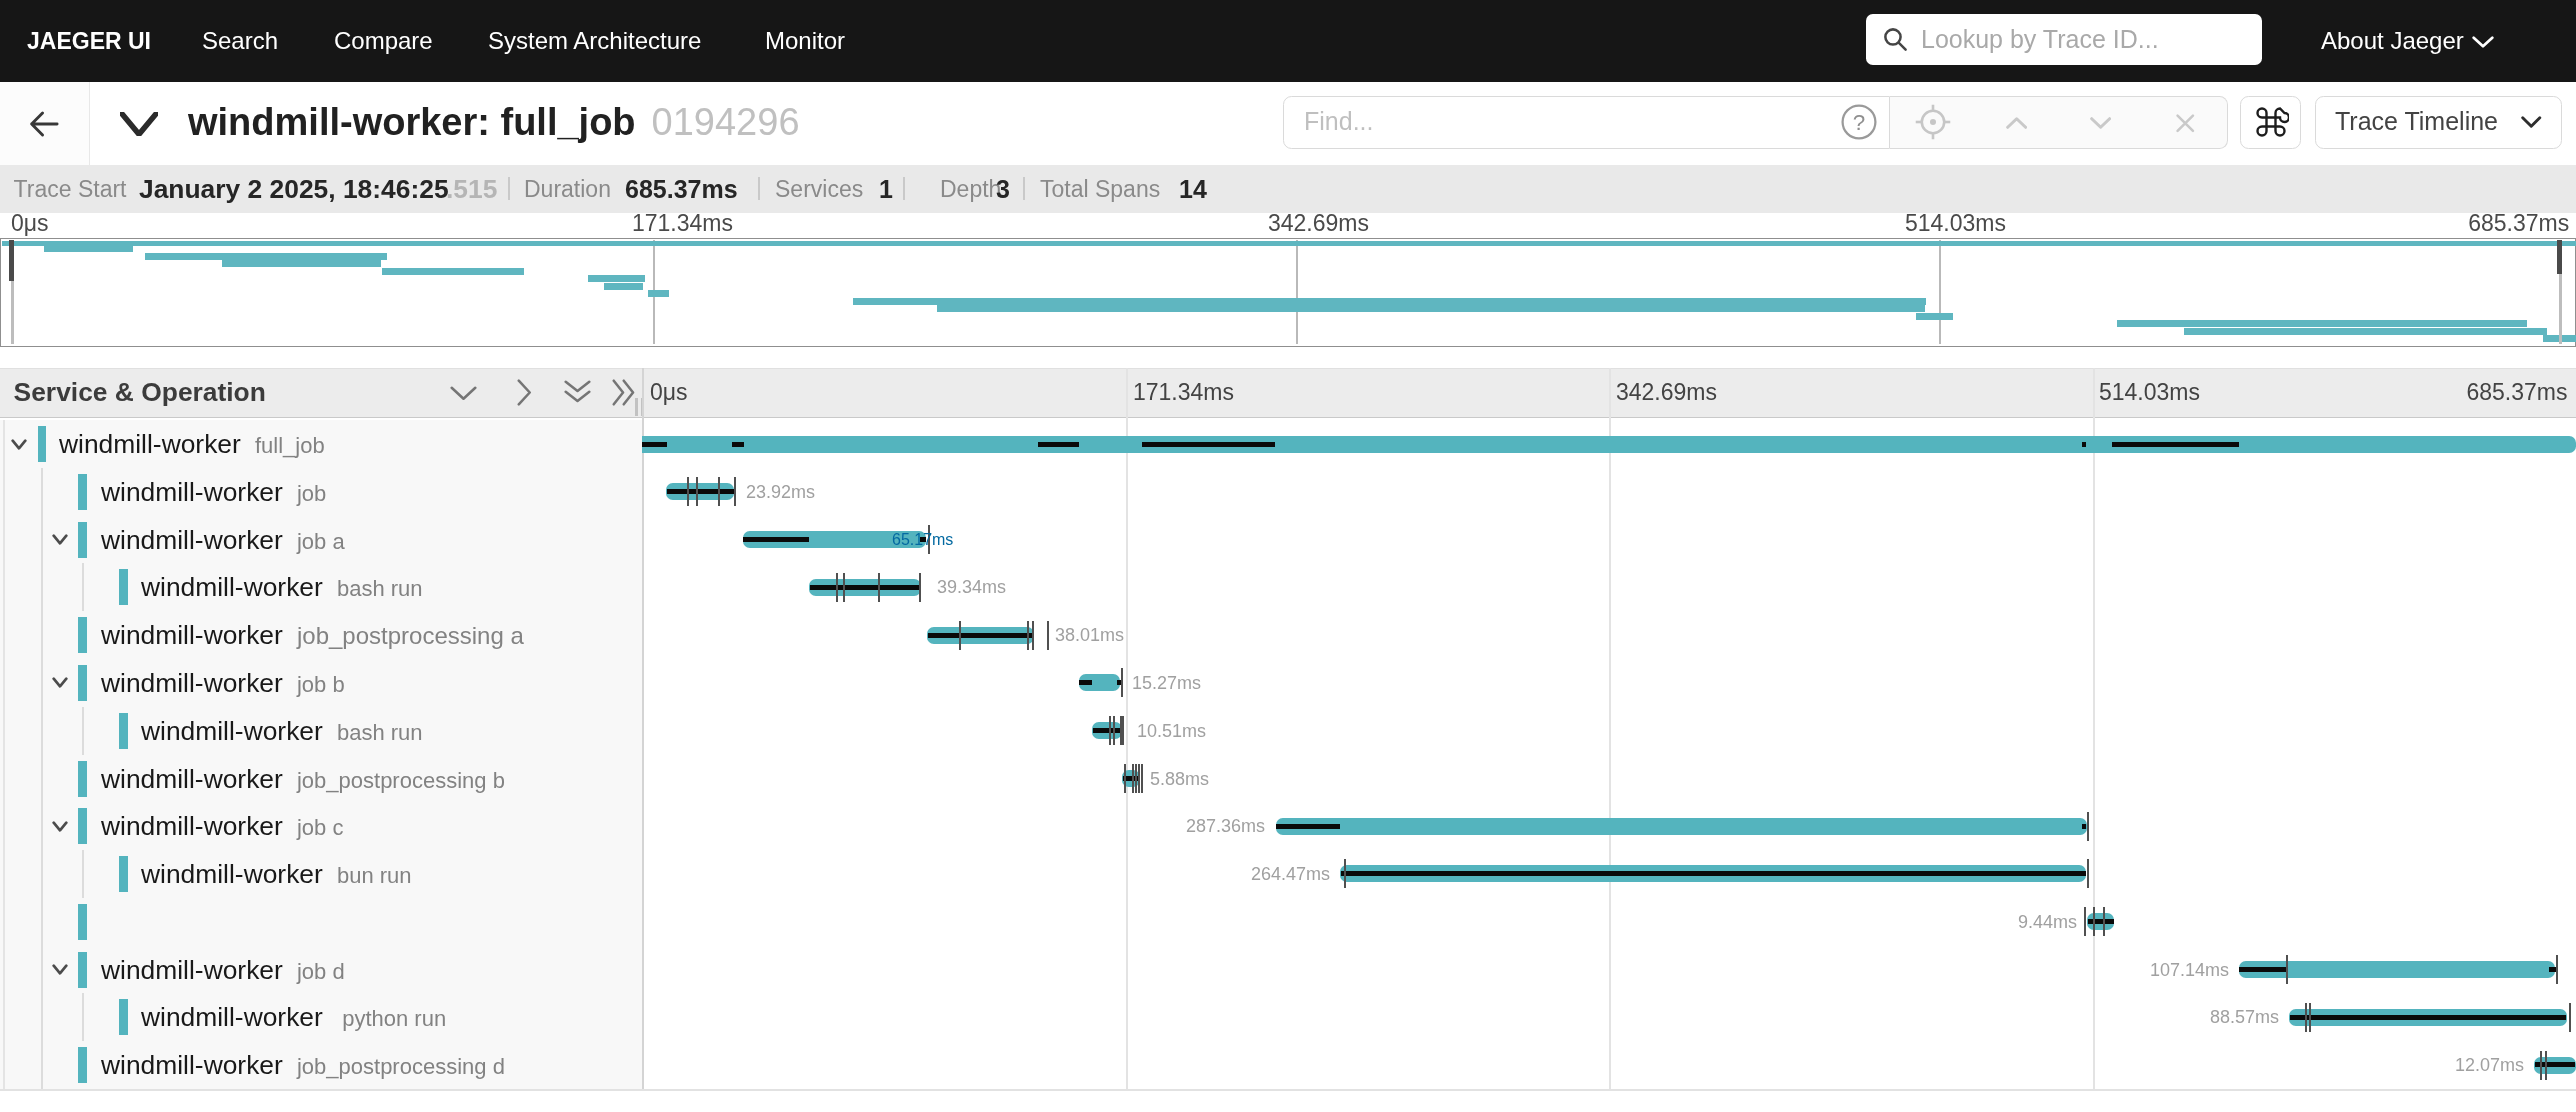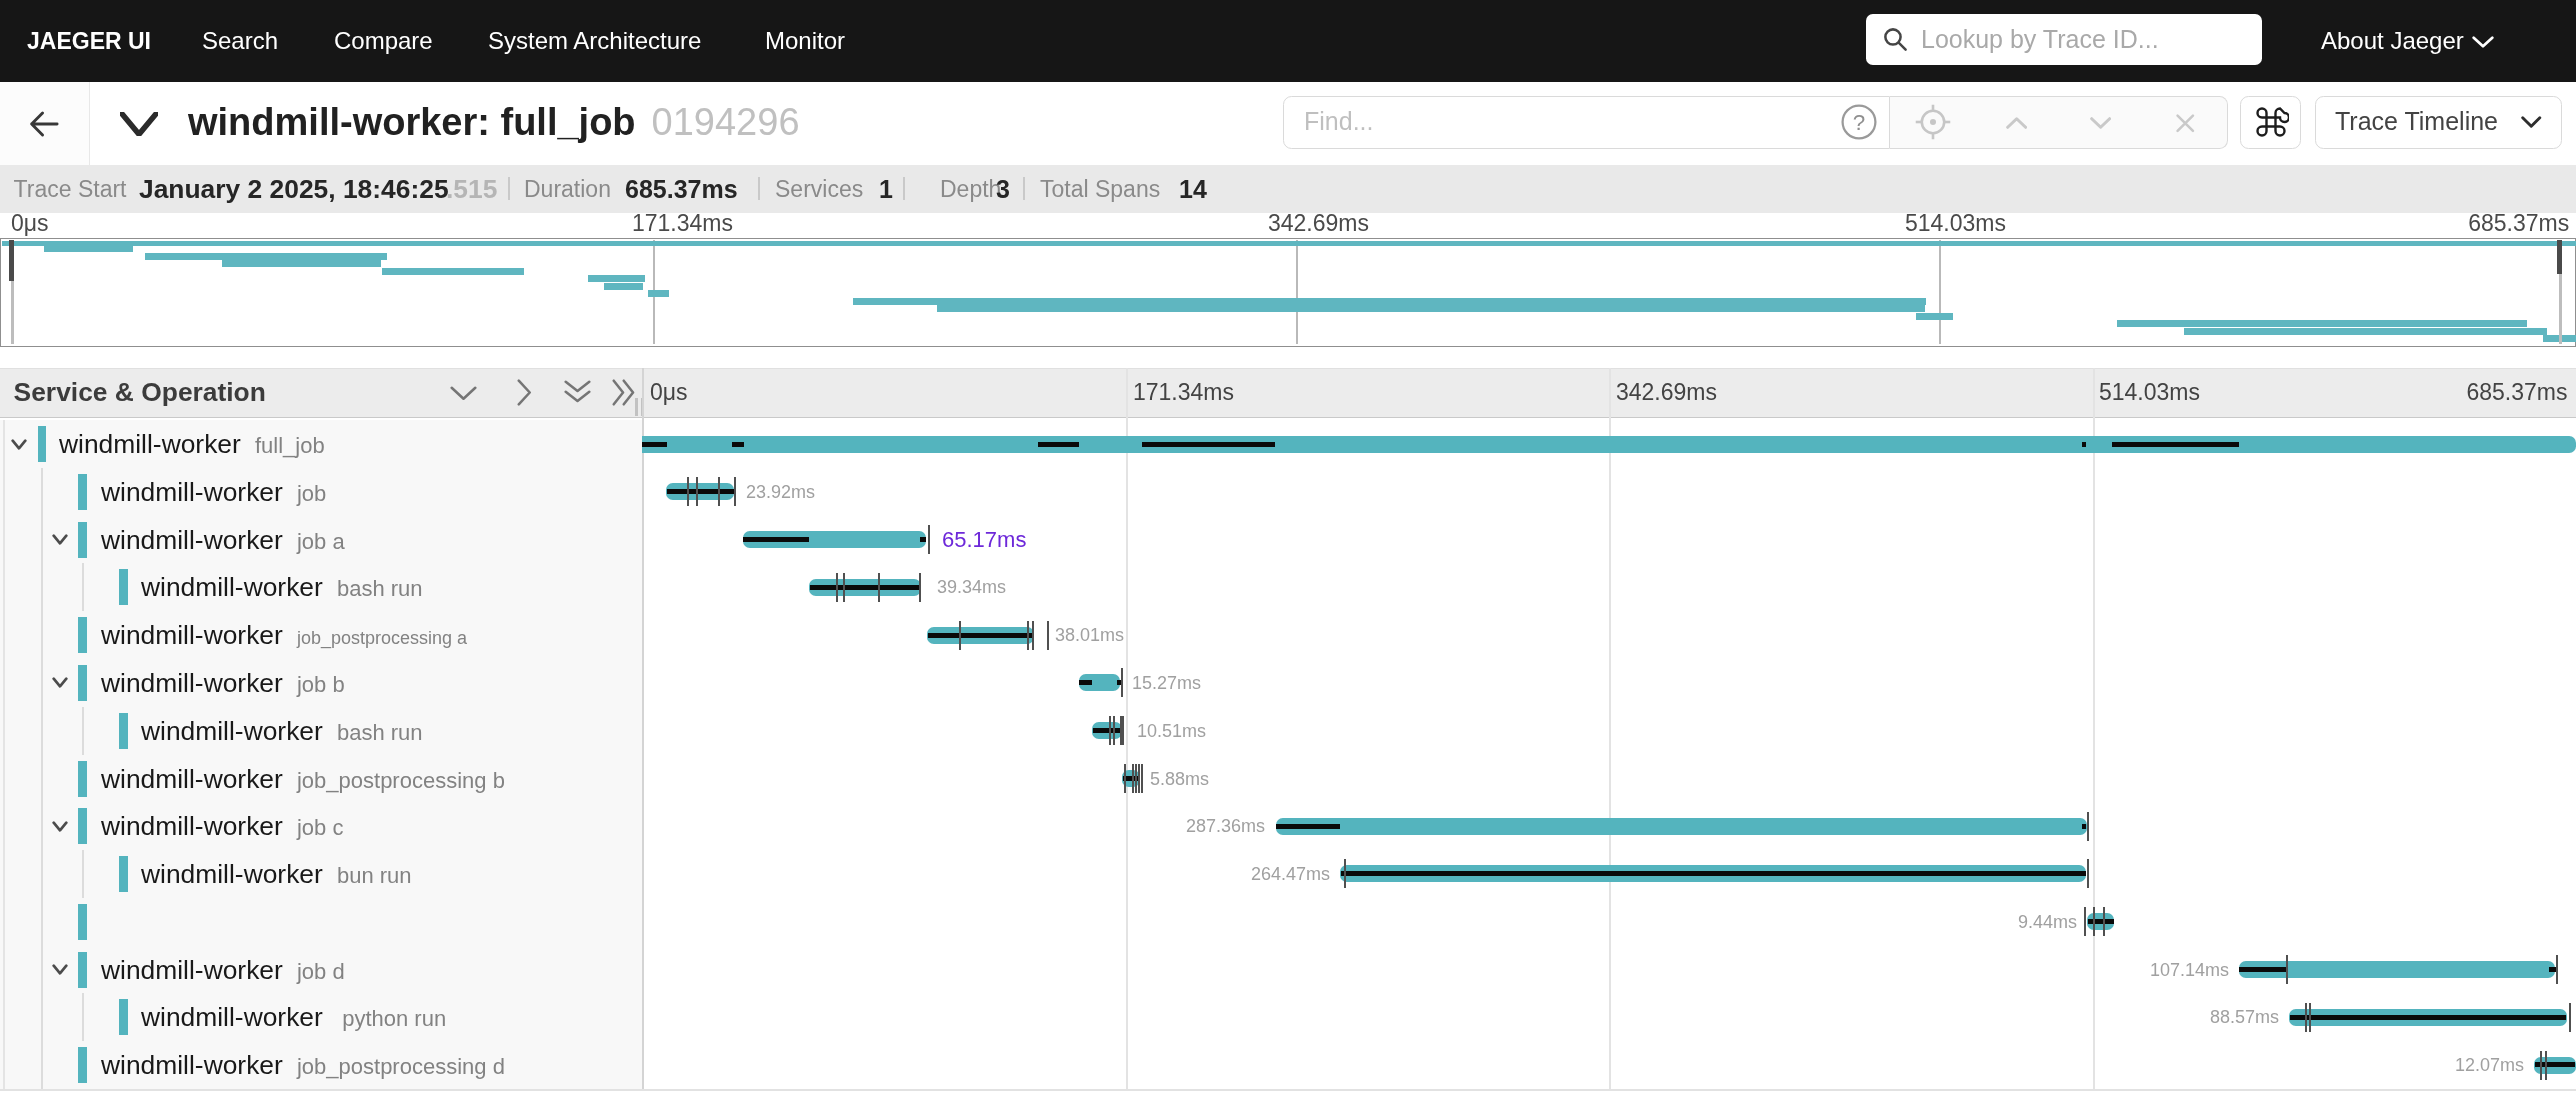--- a/index.html
+++ b/index.html
@@ -171,35 +171,35 @@
 <div class="abs" style="left:41px;top:516px;width:2.1px;height:48px;background:#dcdcdc"></div>
 <svg style="position:absolute;left:52px;top:534px" width="16" height="11" viewBox="0 0 19 13">
       <path d="M2 2 L9.5 11 L17 2" fill="none" stroke="#4c4c4c" stroke-width="3.2" stroke-linecap="round" stroke-linejoin="round"></path>
     </svg>
 <div class="abs" style="left:78px;top:522px;width:8.5px;height:36px;background:#54b4be"></div>
 <div class="txt" style="left:101px;top:516px;height:48px;line-height:48px;font-size:26.4px;color:#191919">windmill-worker <span style="font-size:22px;color:#828282;margin-left:6.8px">job a</span></div>
 <div class="abs" style="left:743px;top:531px;width:183px;height:17px;background:#54b4be;border-radius:6.8px"></div>
 <div class="abs" style="left:743px;top:537px;width:66px;height:5.1px;background:#0a0a0a"></div>
 <div class="abs" style="left:920px;top:537px;width:6.4px;height:5.1px;background:#0a0a0a"></div>
 <div class="abs" style="left:928px;top:525px;width:1.9px;height:29px;background:#505050"></div>
-<div class="txt" style="left:942px;top:516px;height:48px;line-height:48px;font-size:22px;color:#6d28d9">65.17ms</div>
+<div class="txt" style="left:892px;top:516px;height:48px;line-height:48px;font-size:16px;color:#0369a1">65.17ms</div>
 <div class="abs" style="left:41px;top:563px;width:2.1px;height:48px;background:#dcdcdc"></div>
 <div class="abs" style="left:82px;top:563px;width:2.1px;height:48px;background:#dcdcdc"></div>
 <div class="abs" style="left:119px;top:569px;width:8.5px;height:36px;background:#54b4be"></div>
 <div class="txt" style="left:141px;top:563px;height:48px;line-height:48px;font-size:26.4px;color:#191919">windmill-worker <span style="font-size:22px;color:#828282;margin-left:6.8px">bash run</span></div>
 <div class="abs" style="left:809px;top:579px;width:112px;height:17px;background:#54b4be;border-radius:6.8px"></div>
 <div class="abs" style="left:810px;top:585px;width:110px;height:5.1px;background:#0a0a0a"></div>
 <div class="abs" style="left:836px;top:573px;width:1.9px;height:29px;background:#505050"></div>
 <div class="abs" style="left:843px;top:573px;width:1.9px;height:29px;background:#505050"></div>
 <div class="abs" style="left:878px;top:573px;width:1.9px;height:29px;background:#505050"></div>
 <div class="abs" style="left:919px;top:573px;width:1.9px;height:29px;background:#505050"></div>
 <div class="txt" style="left:937px;top:563px;height:48px;line-height:48px;font-size:18px;color:#a0a0a0">39.34ms</div>
 <div class="abs" style="left:41px;top:611px;width:2.1px;height:48px;background:#dcdcdc"></div>
 <div class="abs" style="left:78px;top:617px;width:8.5px;height:36px;background:#54b4be"></div>
-<div class="txt" style="left:101px;top:611px;height:48px;line-height:48px;font-size:26.4px;color:#191919">windmill-worker <span style="font-size:18px;color:#828282;margin-left:6.8px">job_postprocessing a</span></div>
+<div class="txt" style="left:101px;top:611px;height:48px;line-height:48px;font-size:26.4px;color:#191919">windmill-worker <span style="font-size:24px;color:#828282;margin-left:6.8px">job_postprocessing a</span></div>
 <div class="abs" style="left:927px;top:627px;width:107px;height:17px;background:#54b4be;border-radius:6.8px"></div>
 <div class="abs" style="left:928px;top:633px;width:105px;height:5.1px;background:#0a0a0a"></div>
 <div class="abs" style="left:959px;top:621px;width:1.9px;height:29px;background:#505050"></div>
 <div class="abs" style="left:1027px;top:621px;width:1.9px;height:29px;background:#505050"></div>
 <div class="abs" style="left:1032px;top:621px;width:1.9px;height:29px;background:#505050"></div>
 <div class="abs" style="left:1047px;top:621px;width:1.9px;height:29px;background:#505050"></div>
 <div class="txt" style="left:1055px;top:611px;height:48px;line-height:48px;font-size:18px;color:#a0a0a0">38.01ms</div>
 <div class="abs" style="left:41px;top:659px;width:2.1px;height:48px;background:#dcdcdc"></div>
 <svg style="position:absolute;left:52px;top:677px" width="16" height="11" viewBox="0 0 19 13">
       <path d="M2 2 L9.5 11 L17 2" fill="none" stroke="#4c4c4c" stroke-width="3.2" stroke-linecap="round" stroke-linejoin="round"></path>

